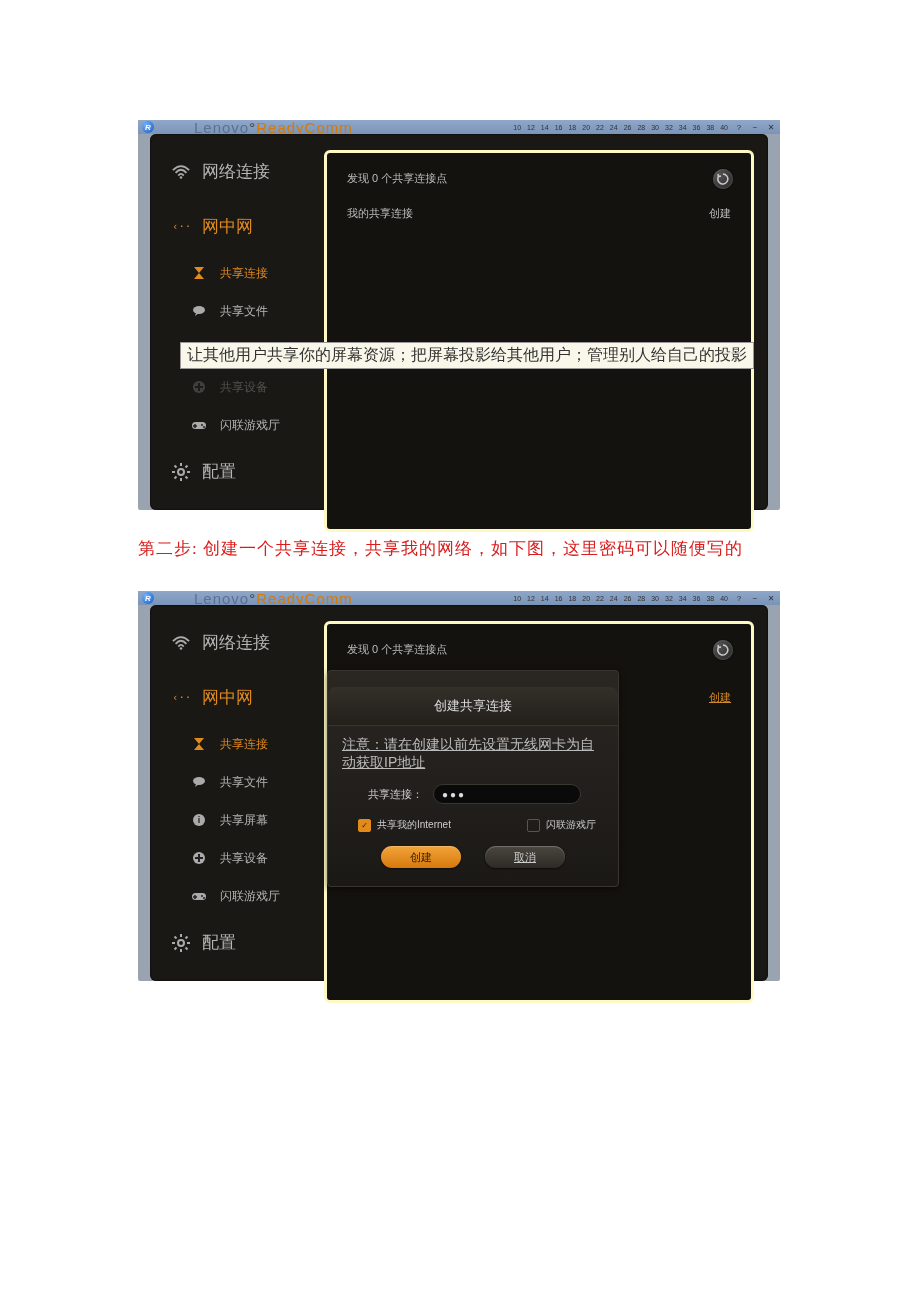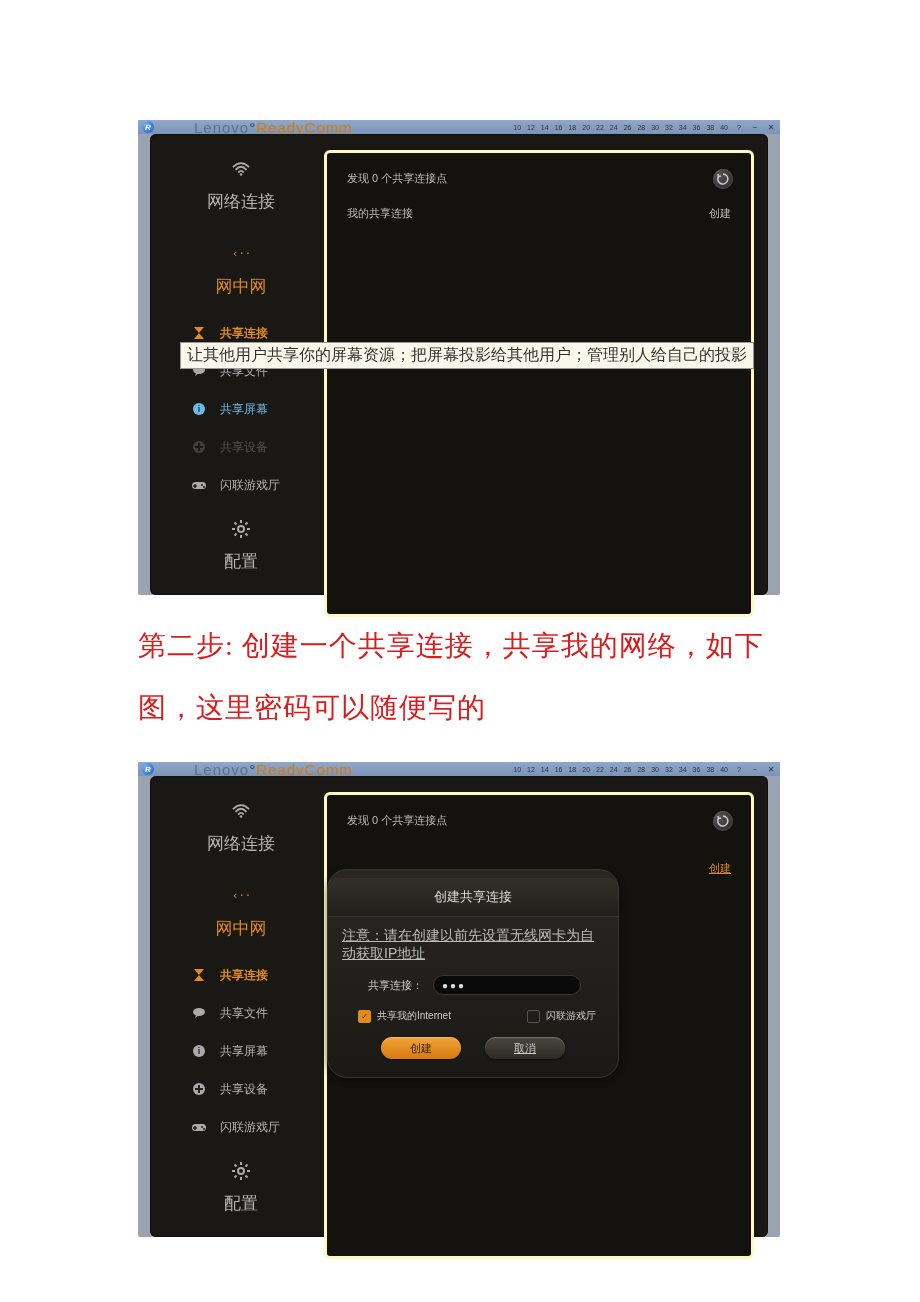--- a/index.html
+++ b/index.html
@@ -87,32 +87,30 @@
     align-items: center;
     padding: 8px 10px 8px 24px;
     color: #b5b5b5;
     font-size: 13px;
     gap: 12px;
     position: relative;
   }
   .sidebar .item.big {
     font-size: 17px;
     padding: 14px 10px 14px 22px;
-    flex-direction: column;
   }
   .sidebar .item.sub {
     padding-left: 40px;
     font-size: 12px;
   }
   .sidebar .item.active-main {
     color: #e08a1f;
   }
   .sidebar .item.active-sub {
     color: #e08a1f;
-    font-weight: bold;
   }
   .sidebar .item.highlight-sub {
     color: #6fb9e6;
   }
   .sidebar .icon {
     width: 18px;
     height: 18px;
     display: inline-flex;
     align-items: center;
     justify-content: center;
@@ -176,25 +174,24 @@
     z-index: 5;
     white-space: nowrap;
   }
   .dialog {
     position: absolute;
     left: 0;
     top: 46px;
     width: 290px;
     background: linear-gradient(#2a2723, #1b1916);
     border: 1px solid #3a362f;
-    border-radius: 20px;
-    padding: 8px 0 18px 0;
+    border-radius: 4px;
+    padding: 16px 0 18px 0;
     color: #ccc;
     box-shadow: 0 2px 6px rgba(0,0,0,.5);
-    margin-top: 28px;
   }
   .dialog .dlgtitle {
     text-align: center;
     font-size: 13px;
     color: #ddd;
     padding: 10px 0;
     background: linear-gradient(#33302a, #23201c);
     border-bottom: 1px solid #3a362f;
     border-radius: 8px 8px 0 0;
   }
@@ -268,21 +265,21 @@
     color: #3a2200;
   }
   .dialog .btn.secondary {
     background: linear-gradient(#4a463f, #2e2b26);
     color: #ccc;
     text-decoration: underline;
   }
   .caption {
     color: #d91c1c;
     font-family: "SimSun", serif;
-    font-size: 28px;
+    font-size: 17px;
     line-height: 2.2;
     margin: 18px 0 24px 0;
     letter-spacing: 1px;
   }
   svg { display: block; }
 </style>
 </head>
 <body>
 
 <div class="page">

